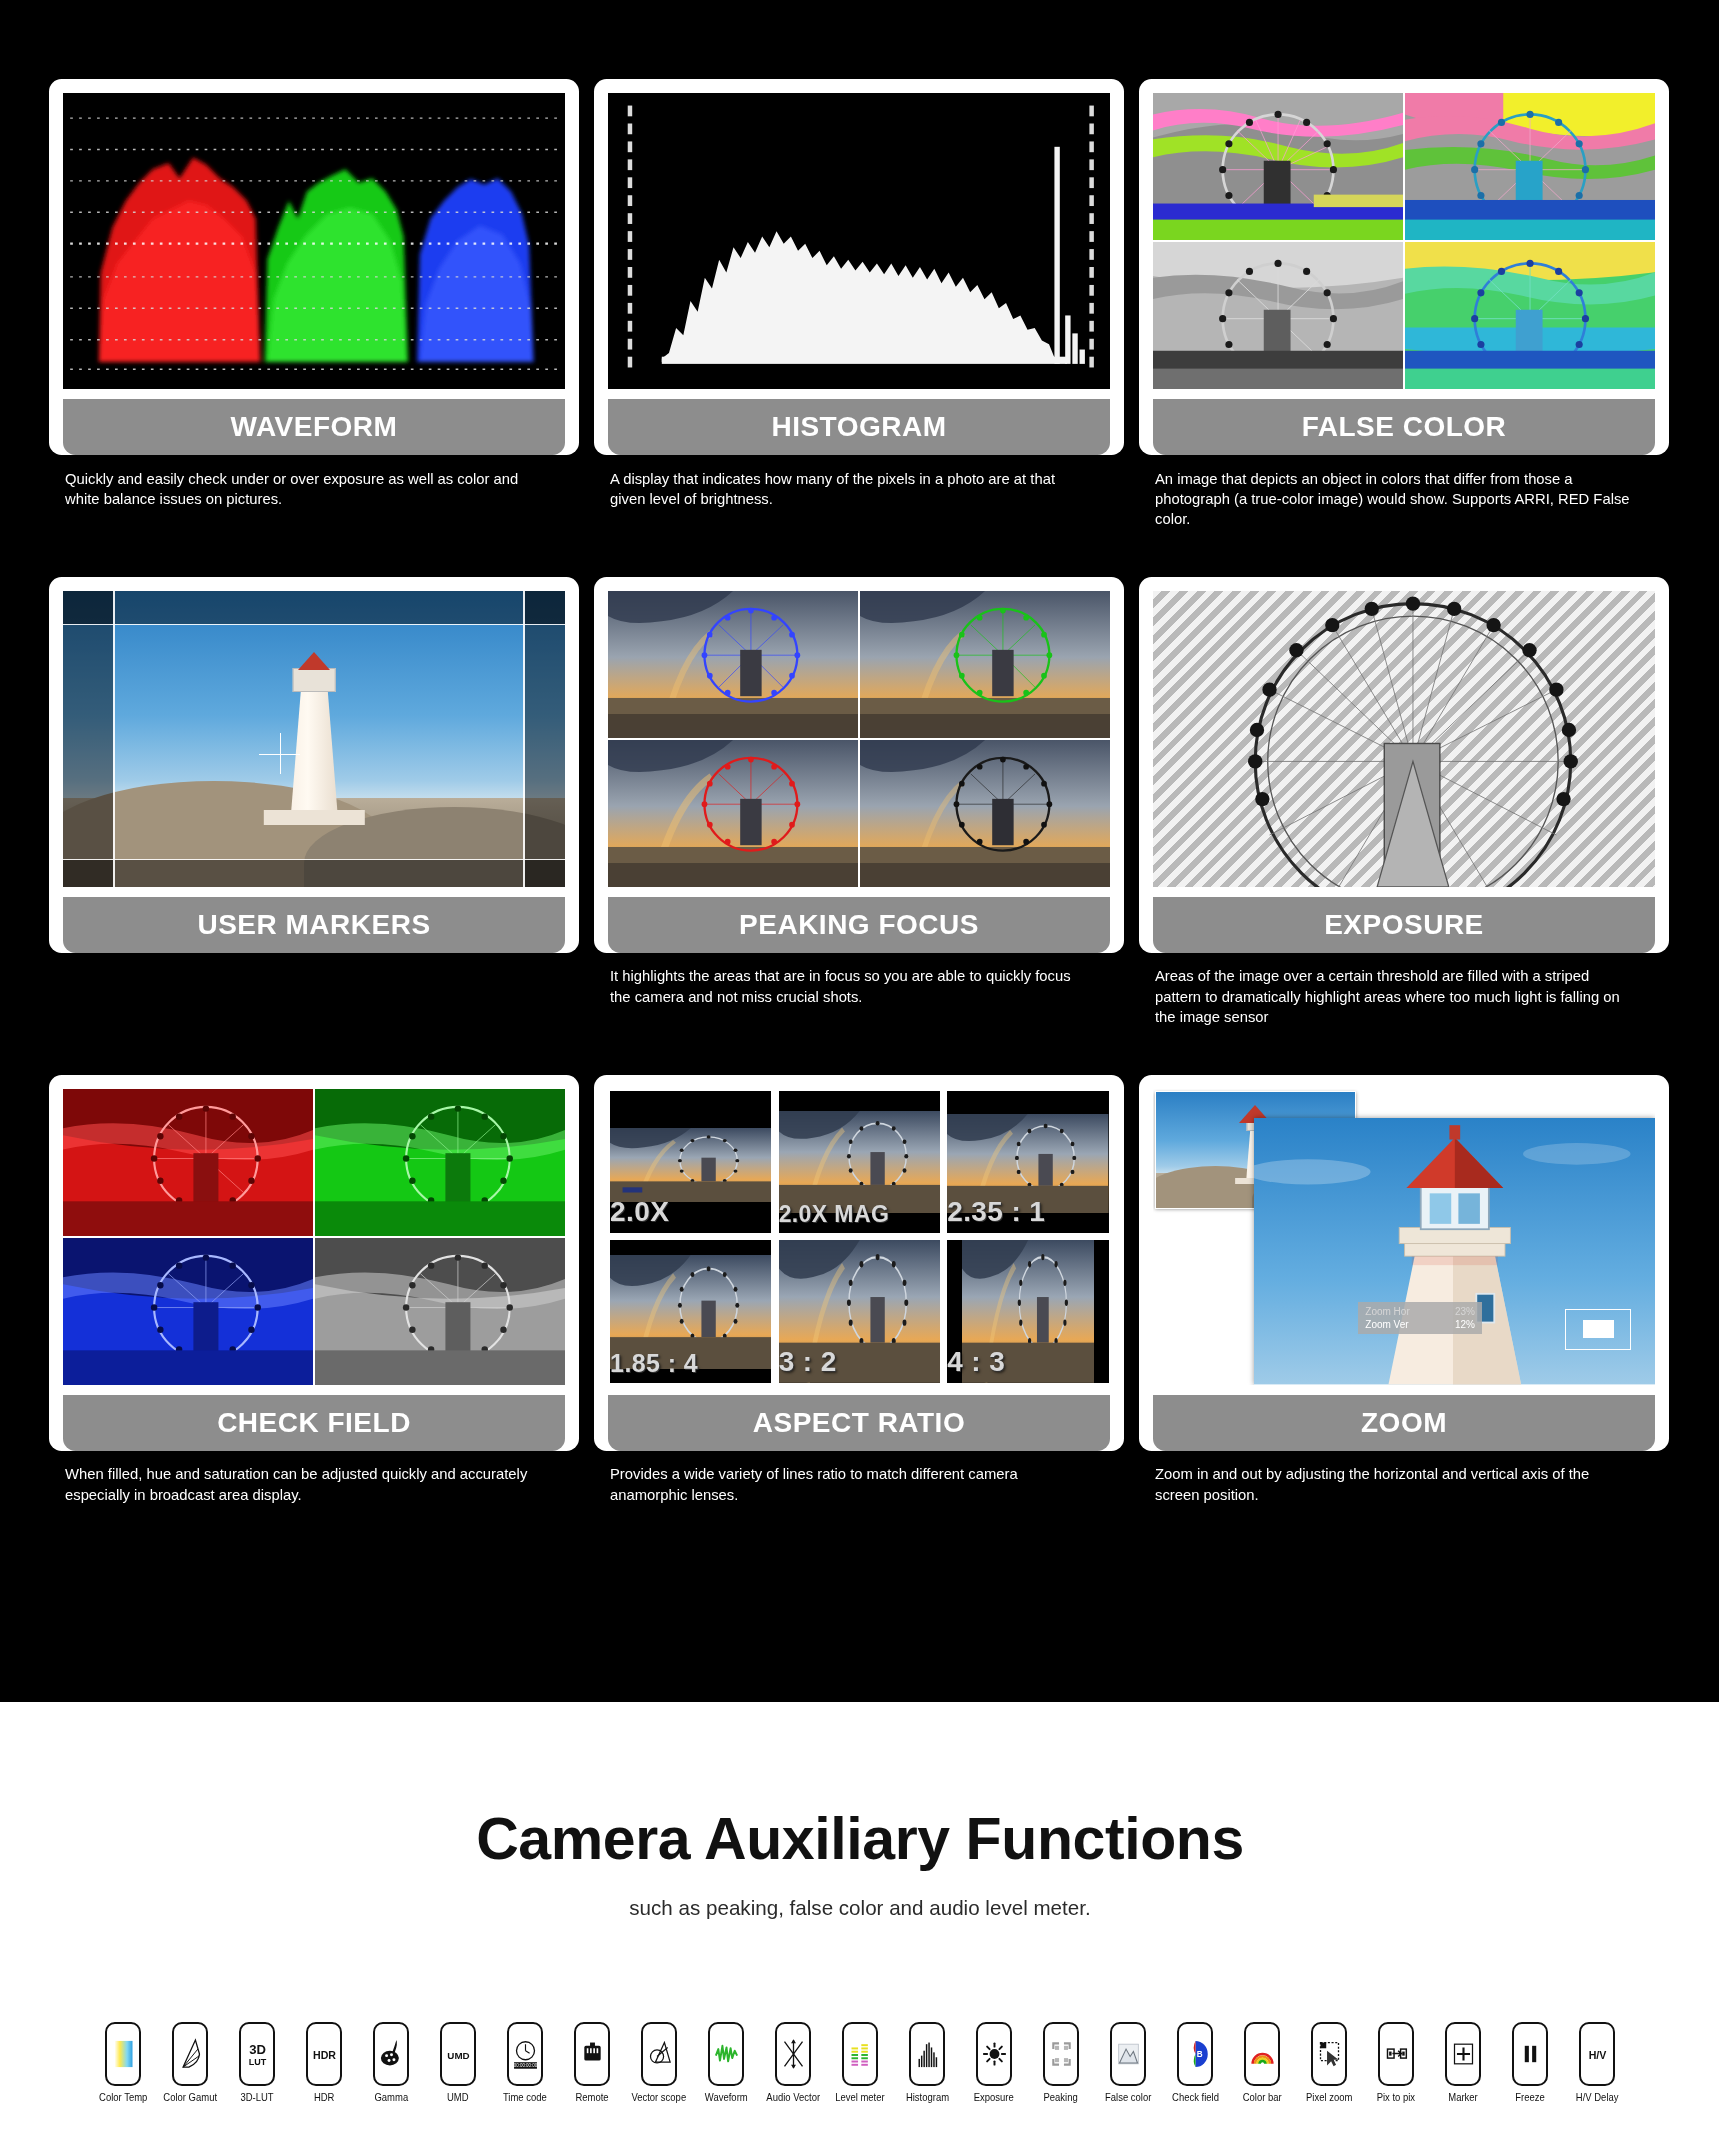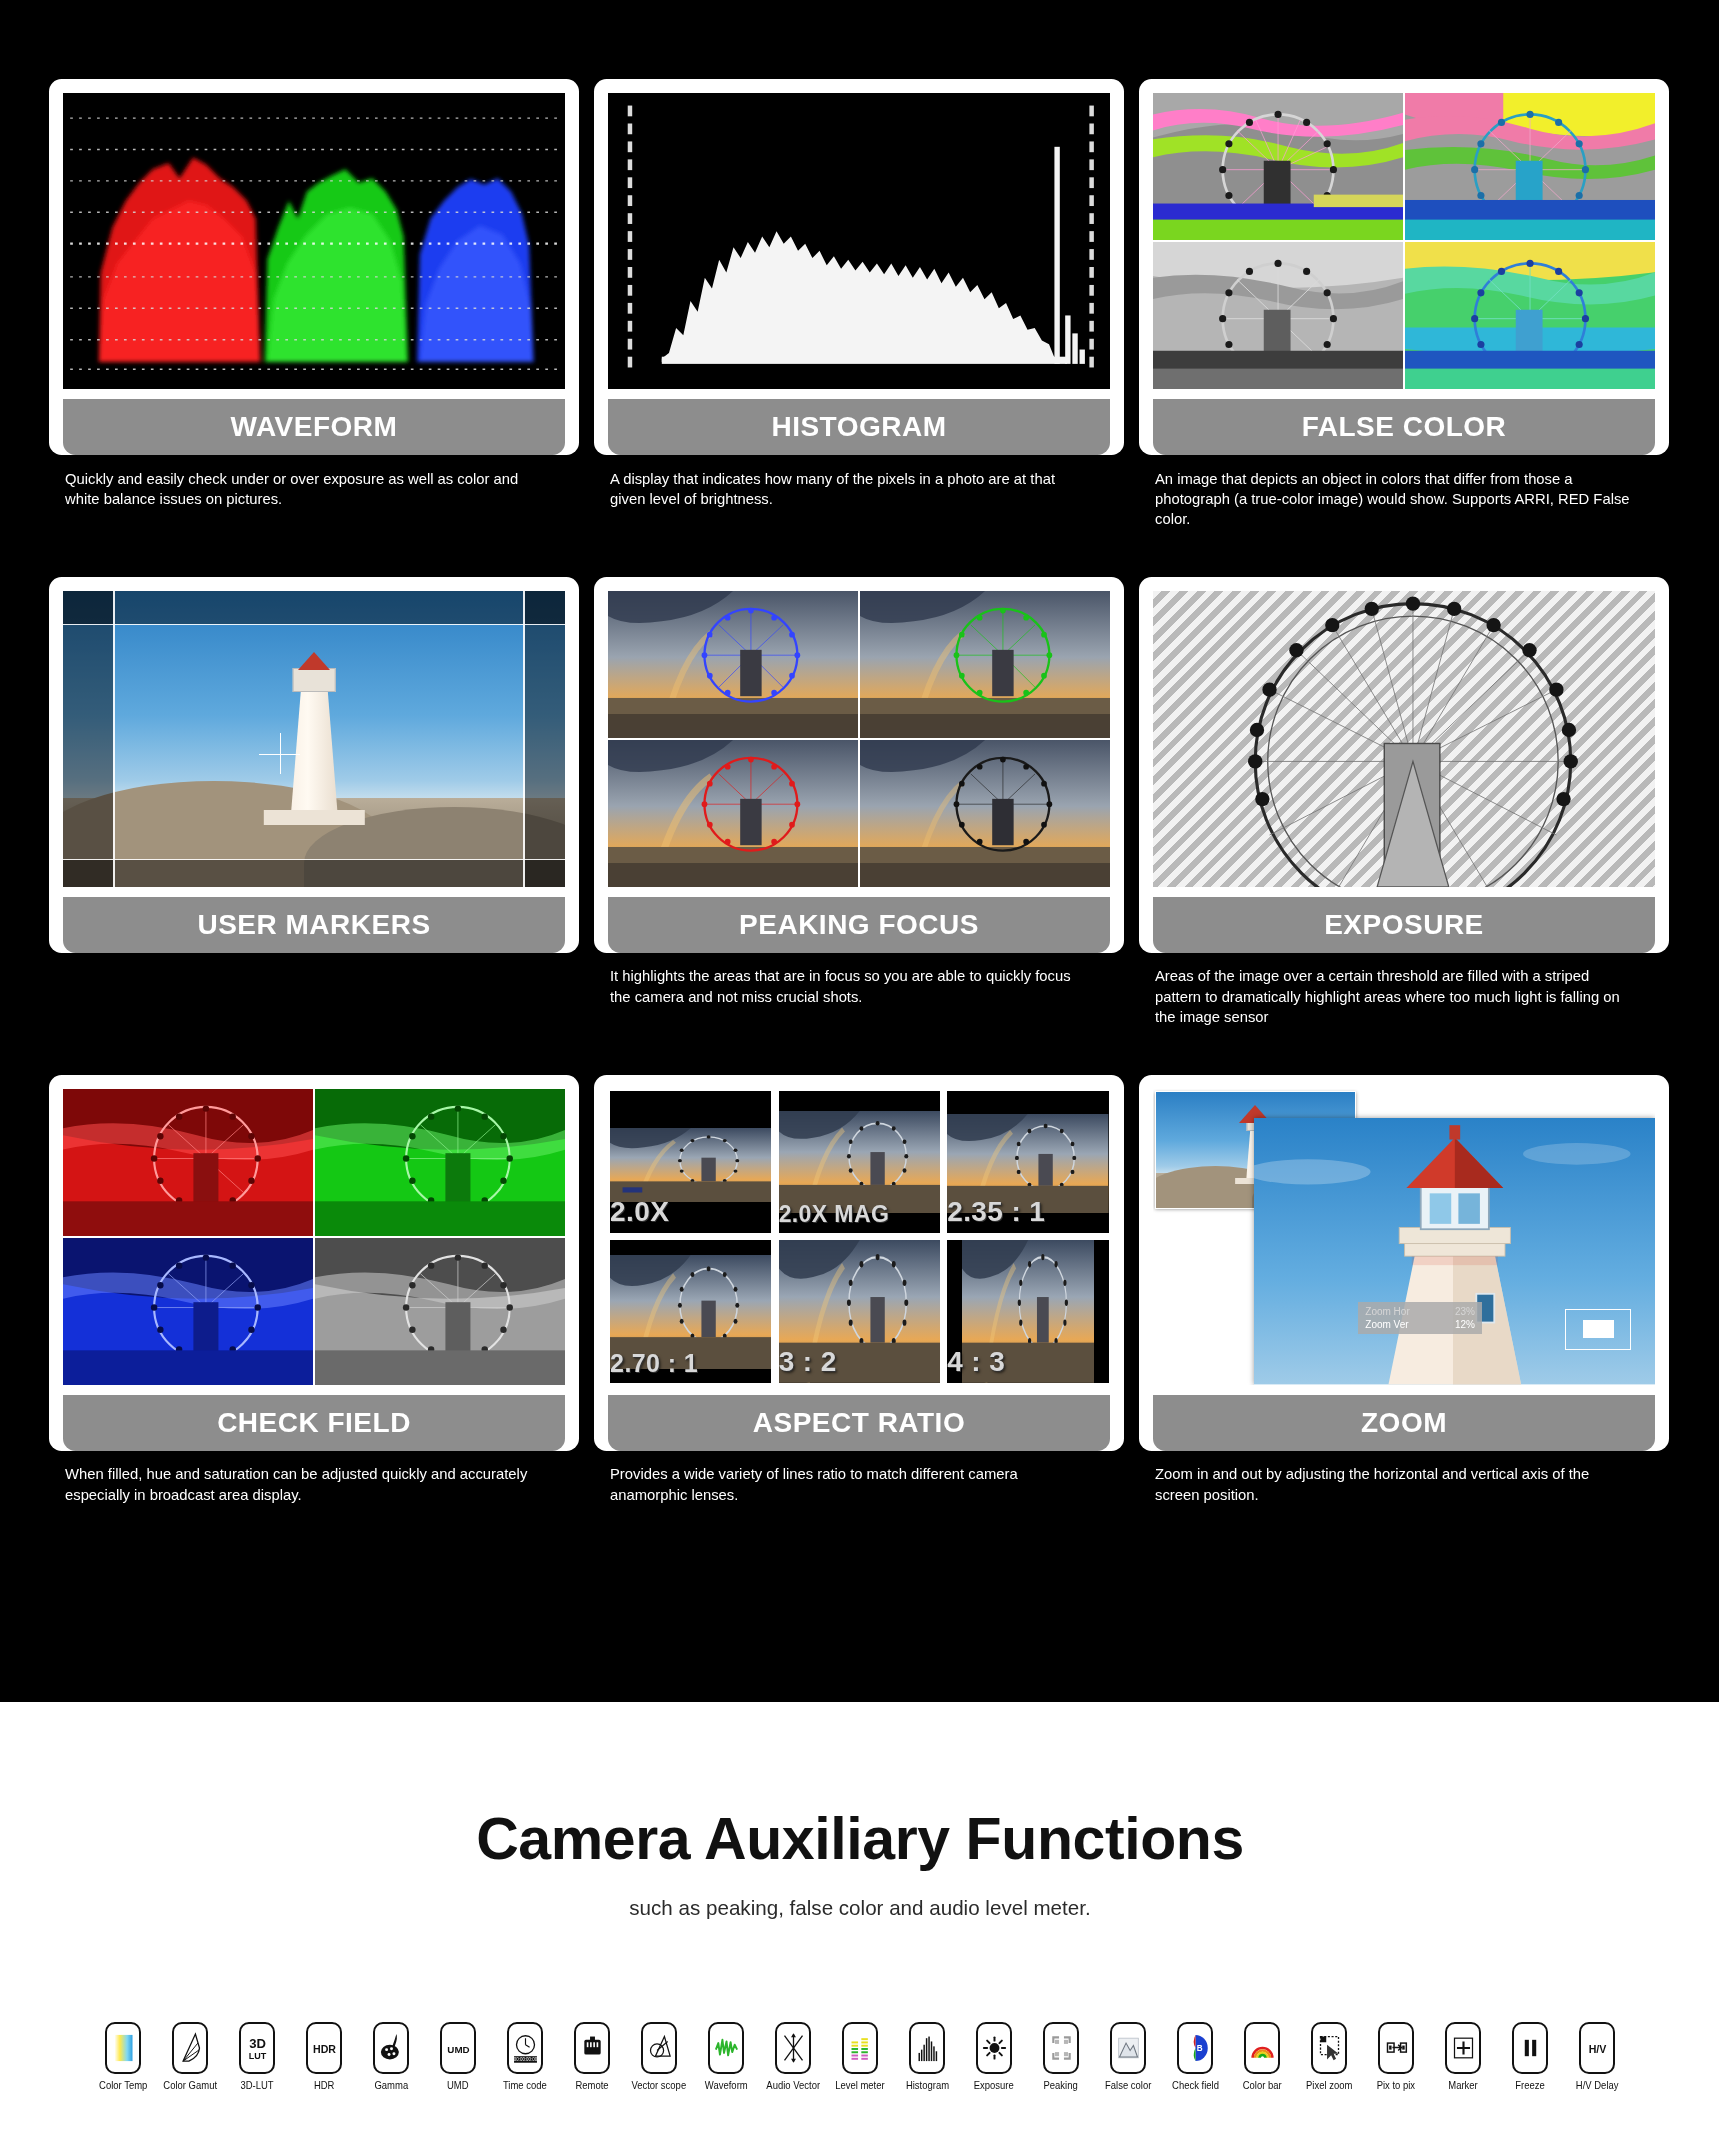--- a/index.html
+++ b/index.html
@@ -145,21 +145,21 @@
     text-align:center; margin-top:19.7px; font-size:20.6px; color:#2b2b2b; line-height:1.5;
   }
 
   
   #icon-strip {
     position:absolute; left:0; top:2022px; width:1720px;
     display:flex; justify-content:center; align-items:flex-start; gap:0;
   }
   .ic { width:67px; display:flex; flex-direction:column; align-items:center; }
   .ic-box {
-    width:36px; height:52px; border:2.7px solid #111; border-radius:9.9px;
+    width:36px; height:64px; border:2.7px solid #111; border-radius:9.9px;
     display:flex; align-items:center; justify-content:center; overflow:hidden;
     background:#fff; position:relative;
   }
   .ic-label { margin-top:6.3px; font-size:10.3px; color:#111; text-align:center;
               white-space:nowrap; transform:scaleX(.92); }
 </style>
 </head>
 <body>
 
 <div id="feature-panel">
@@ -863,21 +863,21 @@
                     <circle cx="128" cy="71" r="2.2"></circle>
                   <circle cx="92" cy="17" r="2.2"></circle>
                     <circle cx="80" cy="30" r="2.2"></circle>
                     <circle cx="78" cy="44" r="2.2"></circle>
                   <circle cx="80" cy="58" r="2.2"></circle>
                     <circle cx="92" cy="71" r="2.2"></circle>
                 </g>
                 <rect x="102" y="40" width="16" height="32" fill="#4a4a52"></rect>
                 <rect x="0" y="72" width="180" height="28" fill="#5b4f3e"></rect>
               </svg>
-              <span class="ar-label" style="font-size:25px;">2.70 : 1</span>
+              <span class="ar-label" style="font-size:25px;">1.85 : 4</span>
             </div>
             <div class="ar-cell">
               <svg viewBox="0 0 180 100" preserveAspectRatio="none" style="position:absolute;left:0;top:0;width:100%;height:100%;">
                 <rect width="180" height="100" fill="url(#arsky)"></rect>
                 <path d="M0,0 h90 q-20,22 -52,26 q-26,4 -38,-6 Z" fill="#303c4f" opacity=".85"></path>
                 <path d="M32,100 q14,-60 40,-82" stroke="#f2c878" stroke-width="5" fill="none" opacity=".4"></path>
                 <ellipse cx="110" cy="44" rx="32" ry="32" fill="none" stroke="#cfd6de" stroke-width="1.6"></ellipse>
                 <g fill="#1b1b1b">
                   <circle cx="110" cy="12" r="2.2"></circle>
                     <circle cx="128" cy="17" r="2.2"></circle>

